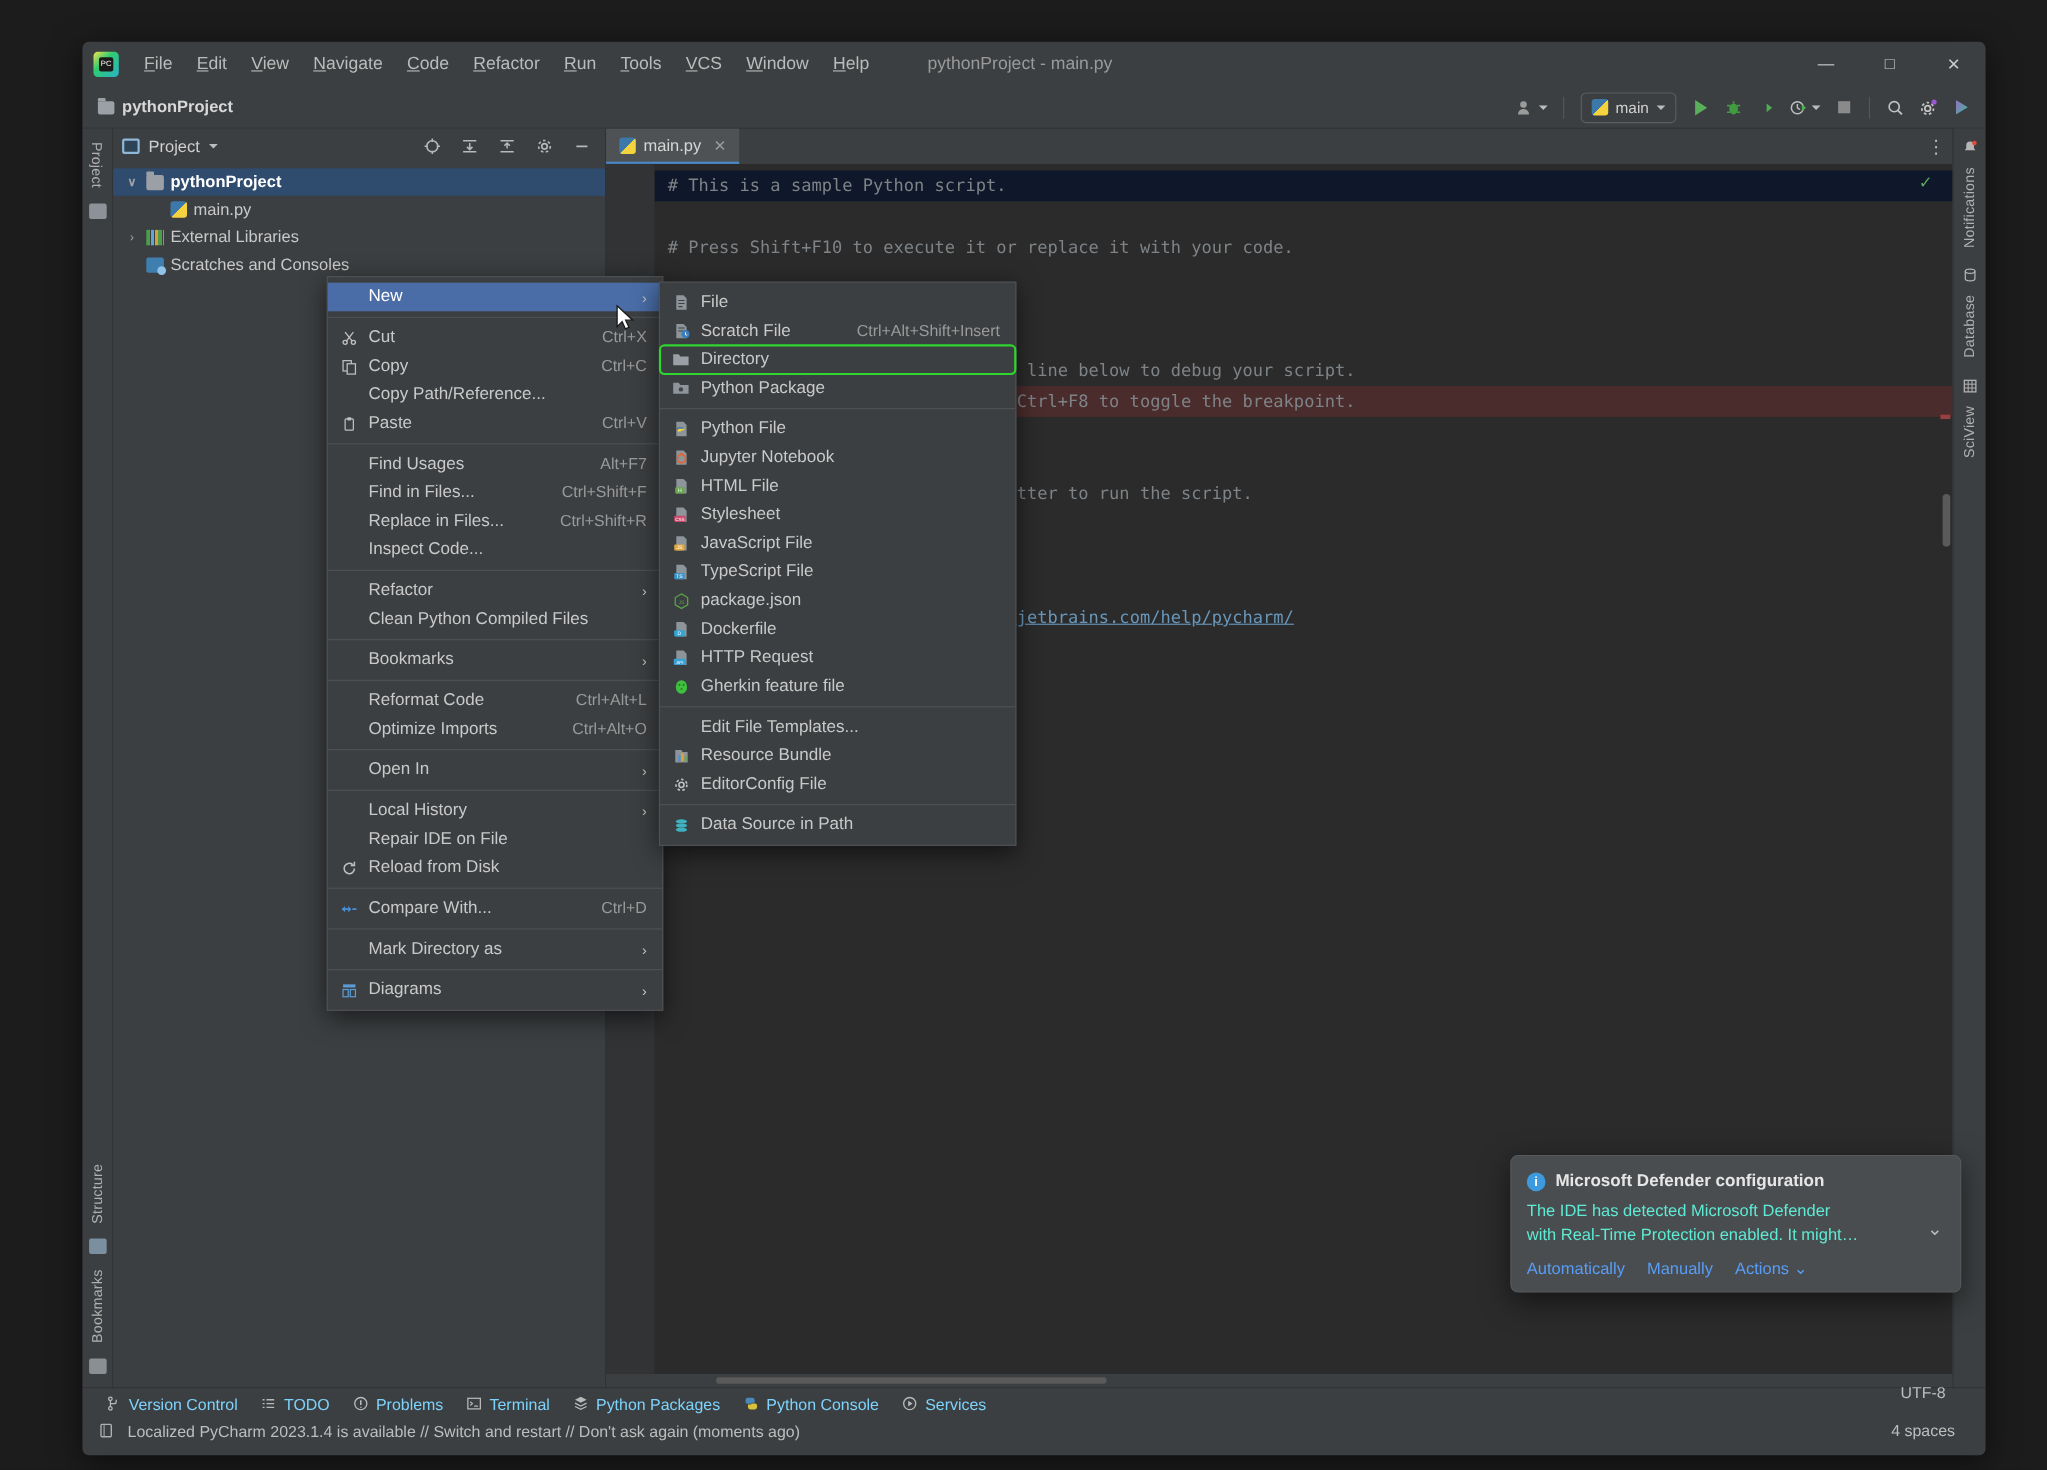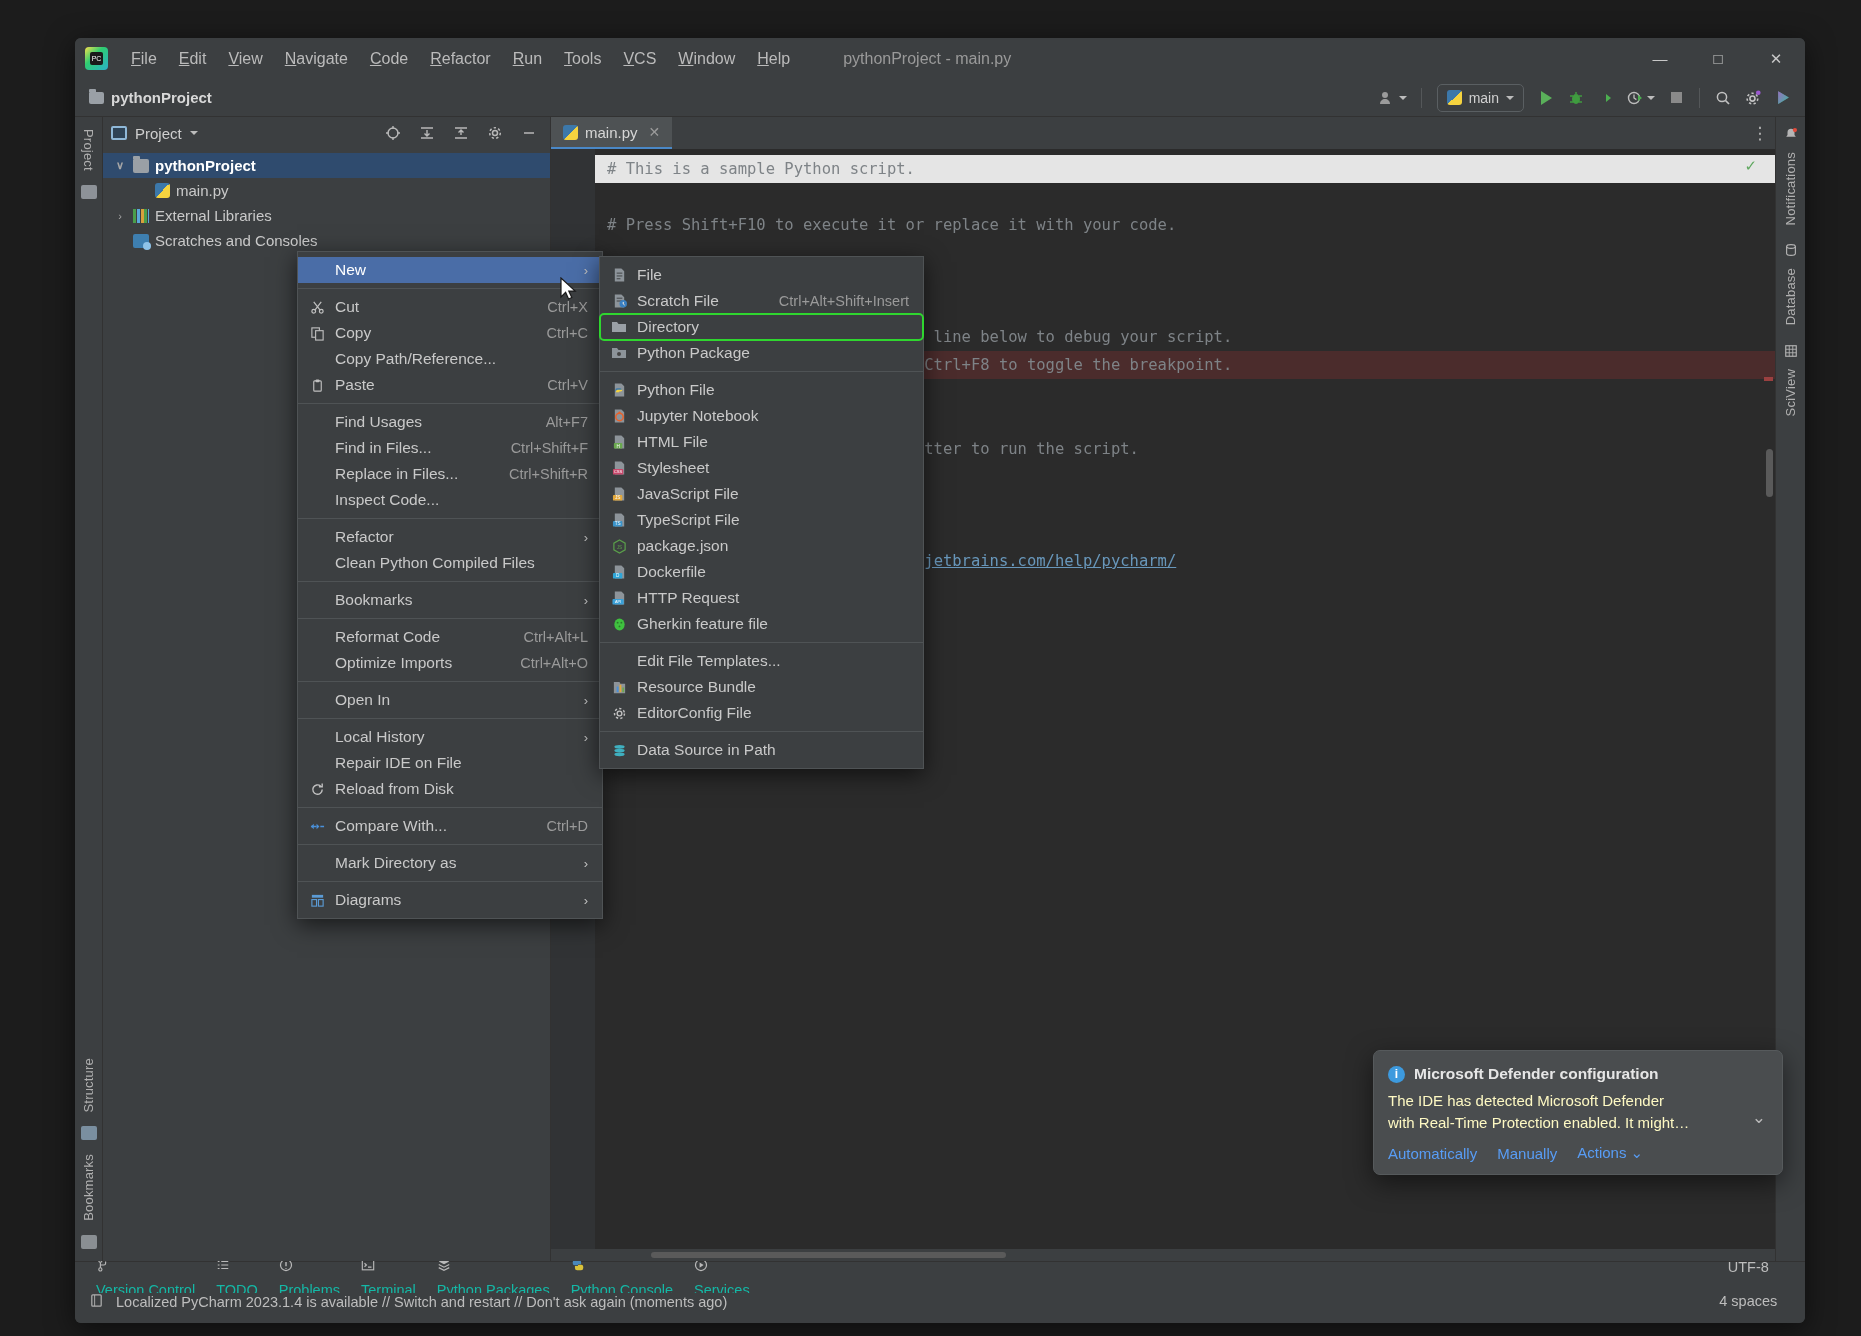--- a/index.html
+++ b/index.html
@@ -138,21 +138,21 @@
   .tabbar .dots { width: 30px; display: flex; align-items: center; justify-content: center; color: #b5b5b5; font-size: 17px; }
 
   .editorbody { flex: 1; display: flex; position: relative; min-height: 0; }
   .gutter { width: 44px; background: #313335; flex: 0 0 44px; }
   .codepane { flex: 1; position: relative; overflow: hidden; }
   .code {
     font-family: "DejaVu Sans Mono", "Liberation Mono", monospace;
     font-size: 15.5px; line-height: 28px; color: #7e8387; padding-top: 6px;
   }
   .code .line { height: 28px; white-space: pre; padding-left: 12px; }
-  .code .line.cur { background: #e5e5e5; }
+  .code .line.cur { background: #0f172a; }
   .code .line.bp { background: #4b2c2c; }
   .code .link { color: #6897bb; text-decoration: underline; }
   .checkmark { position: absolute; right: 18px; top: 8px; color: #5fa85f; font-size: 15px; }
   .scrollthumb { position: absolute; right: 2px; top: 300px; width: 7px; height: 48px; background: #5a5a5a; border-radius: 4px; }
   .redmark { position: absolute; right: 2px; top: 228px; width: 9px; height: 4px; background: #9a4040; }
 
   
   .rightstrip {
     width: 30px; background: #3c3f41; border-left: 1px solid #323232;
     display: flex; flex-direction: column; align-items: center; padding-top: 6px; gap: 6px;
@@ -160,21 +160,21 @@
   .rs-item { display: flex; flex-direction: column; align-items: center; gap: 4px; padding: 4px 0; }
   .rs-ico { font-size: 13px; color: #b5b5b5; }
 
   
   .hscroll { height: 12px; background: #3c3f41; position: relative; }
   .hscroll .bar { position: absolute; left: 100px; top: 3px; width: 355px; height: 6px; background: #5a5a5a; border-radius: 3px; }
   .toolwindowbar {
     height: 32px; background: #3c3f41; display: flex; align-items: center; gap: 3px;
     padding: 0 12px; border-top: 1px solid #323232; flex: 0 0 32px;
   }
-  .twb-item { display: flex; align-items: flex-start; gap: 7px; color: #14b8a6; font-size: 14.5px; padding: 4px 9px; border-radius: 4px; white-space: nowrap; flex-direction: column; }
+  .twb-item { display: flex; align-items: center; gap: 7px; color: #7dd3fc; font-size: 14.5px; padding: 4px 9px; border-radius: 4px; white-space: nowrap; }
   .twb-ico { font-size: 13px; color: #b9b9b9; }
 
   .statusbar {
     height: 30px; background: #3c3f41; display: flex; align-items: center;
     padding: 0 10px 12px 14px; font-size: 14.5px; color: #bdbdbd; flex: 0 0 30px;
   }
   .statusbar .msg { margin-left: 12px; }
   .statusbar .right { margin-left: auto; display: flex; align-items: center; gap: 18px; padding-right: 8px; flex-direction: column; }
   .statusbar .right .sep { width: 1px; height: 16px; background: #555; }
 
@@ -204,21 +204,21 @@
     position: absolute; right: 22px; bottom: 86px; width: 410px;
     background: #4a4d4f; border: 1px solid #565a5c; border-radius: 7px;
     padding: 14px 16px 12px 14px; box-shadow: 0 8px 26px rgba(0,0,0,.5); z-index: 40;
   }
   .notif .nhead { display: flex; align-items: center; gap: 9px; margin-bottom: 7px; }
   .notif .nicon {
     width: 17px; height: 17px; border-radius: 50%; background: #3d9ade; color: #fff;
     font-size: 12px; display: flex; align-items: center; justify-content: center; font-weight: bold;
   }
   .notif .ntitle { color: #e6e6e6; font-size: 15.5px; font-weight: bold; }
-  .notif .nbody { color: #fef9c3; font-size: 15px; line-height: 22px; padding-right: 26px; }
+  .notif .nbody { color: #5eead4; font-size: 15px; line-height: 22px; padding-right: 26px; }
   .notif .nactions { display: flex; align-items: center; gap: 20px; margin-top: 10px; }
   .notif .nlink { color: #589df6; font-size: 15px; }
   .notif .nchevron { position: absolute; right: 16px; top: 56px; color: #b8b8b8; font-size: 17px; }
 </style>
 </head>
 <body>
 
 <div class="desktop">
 <div class="window">
 

